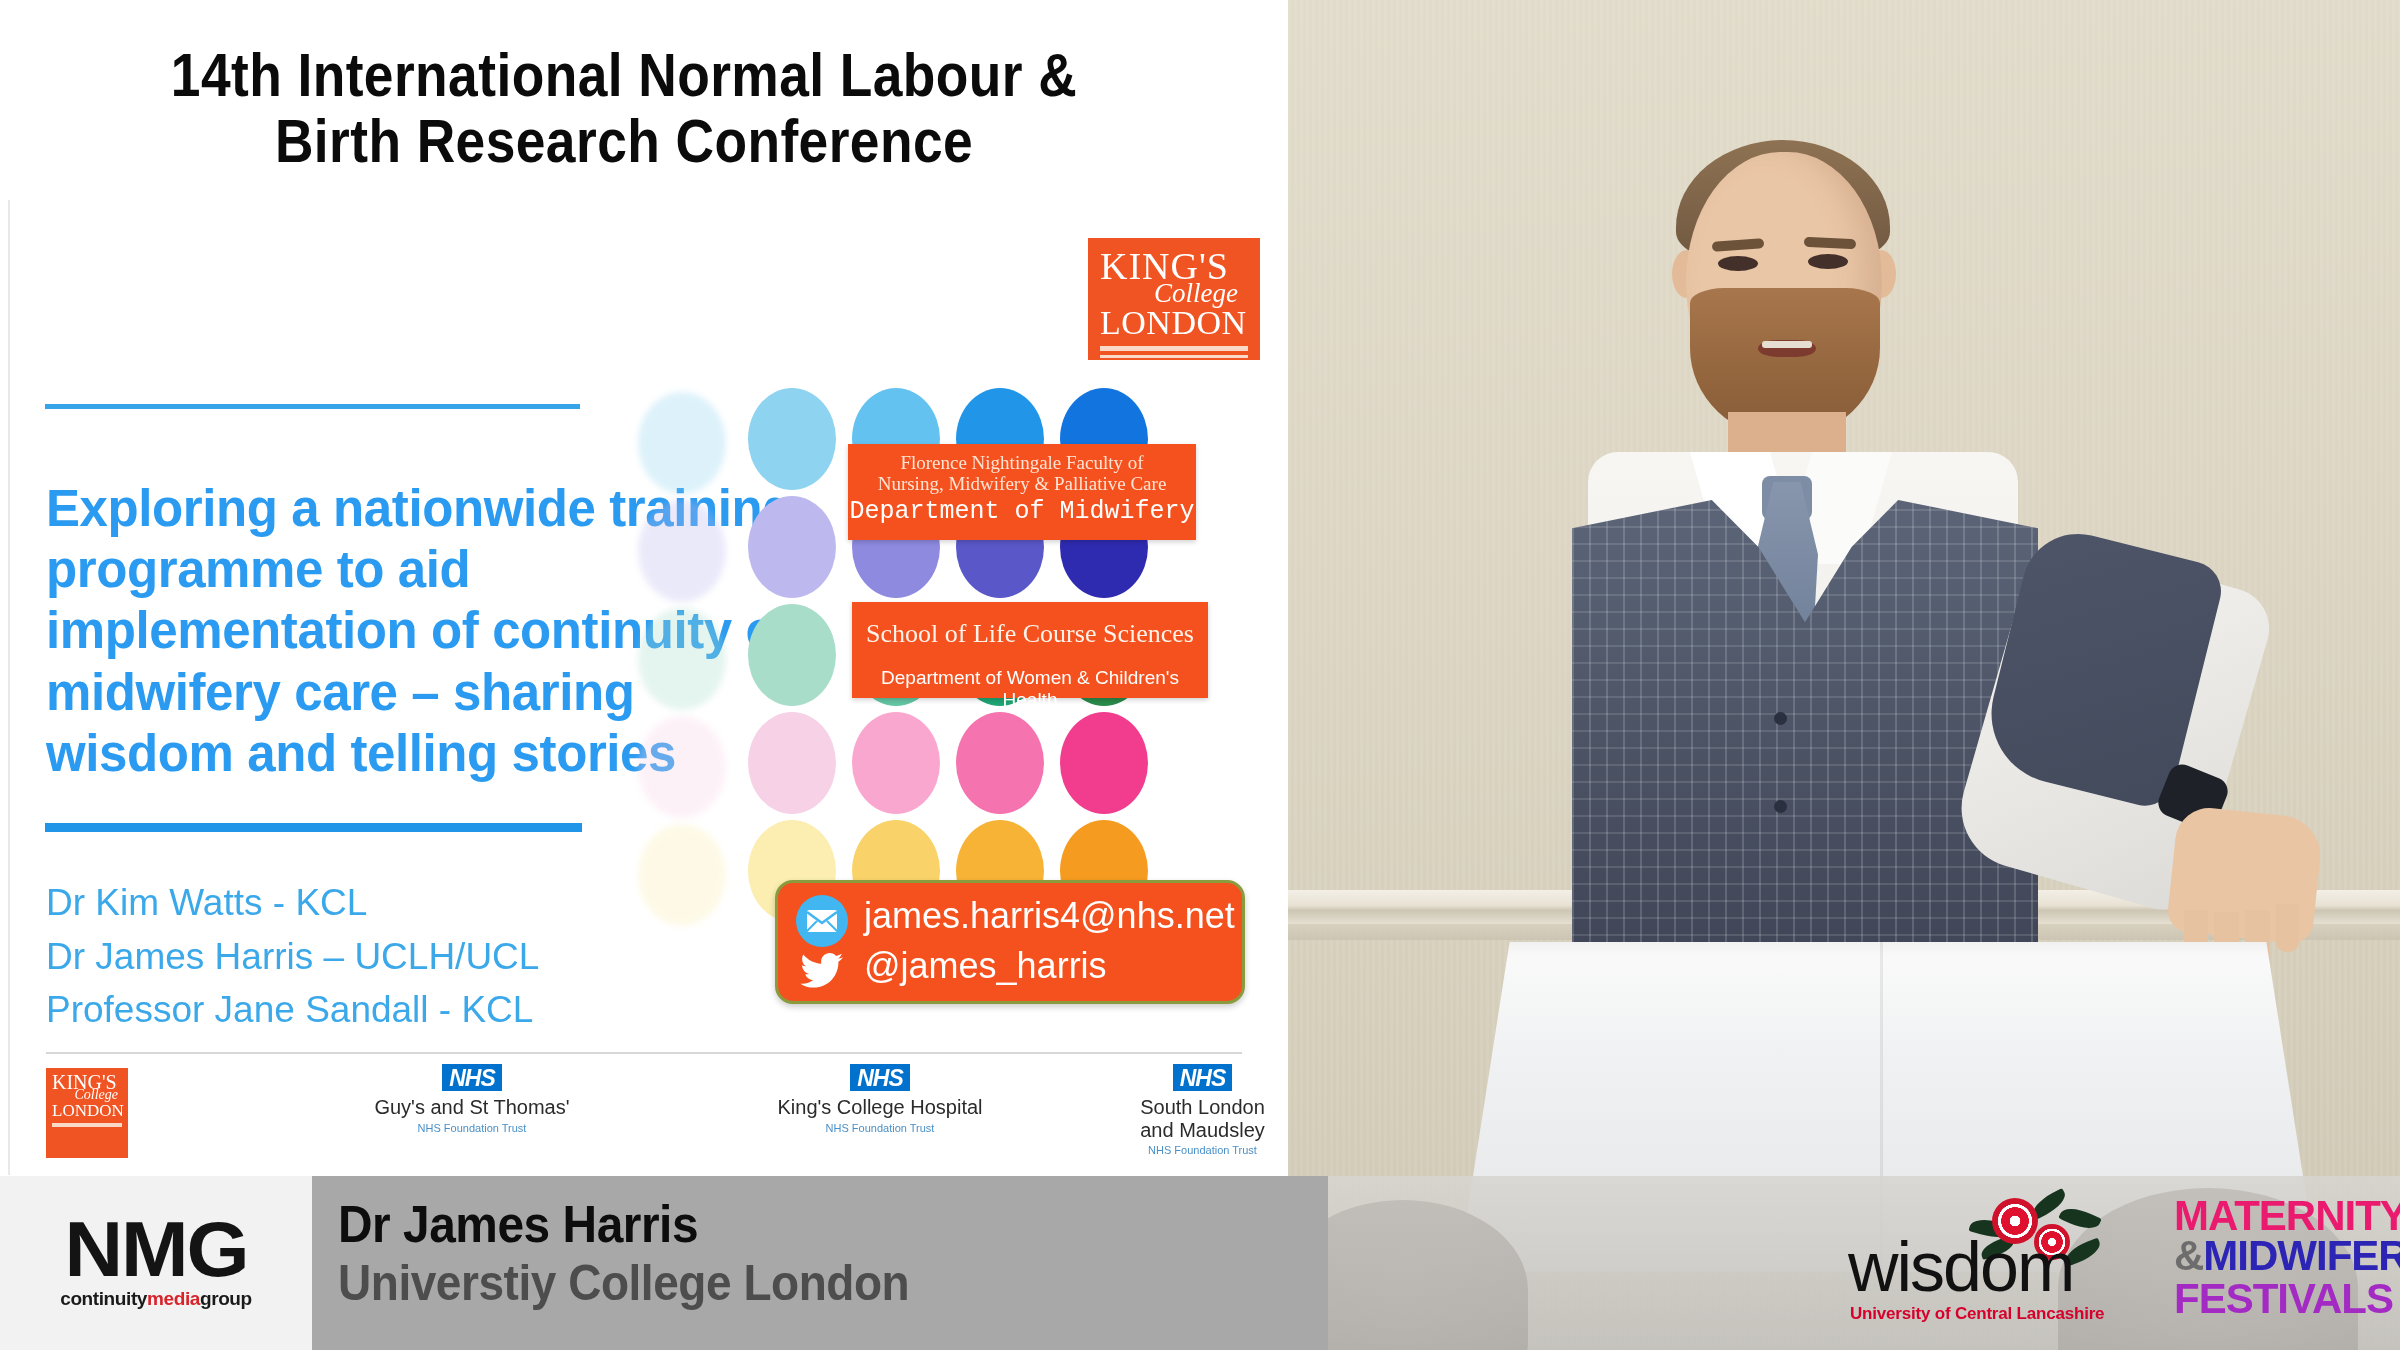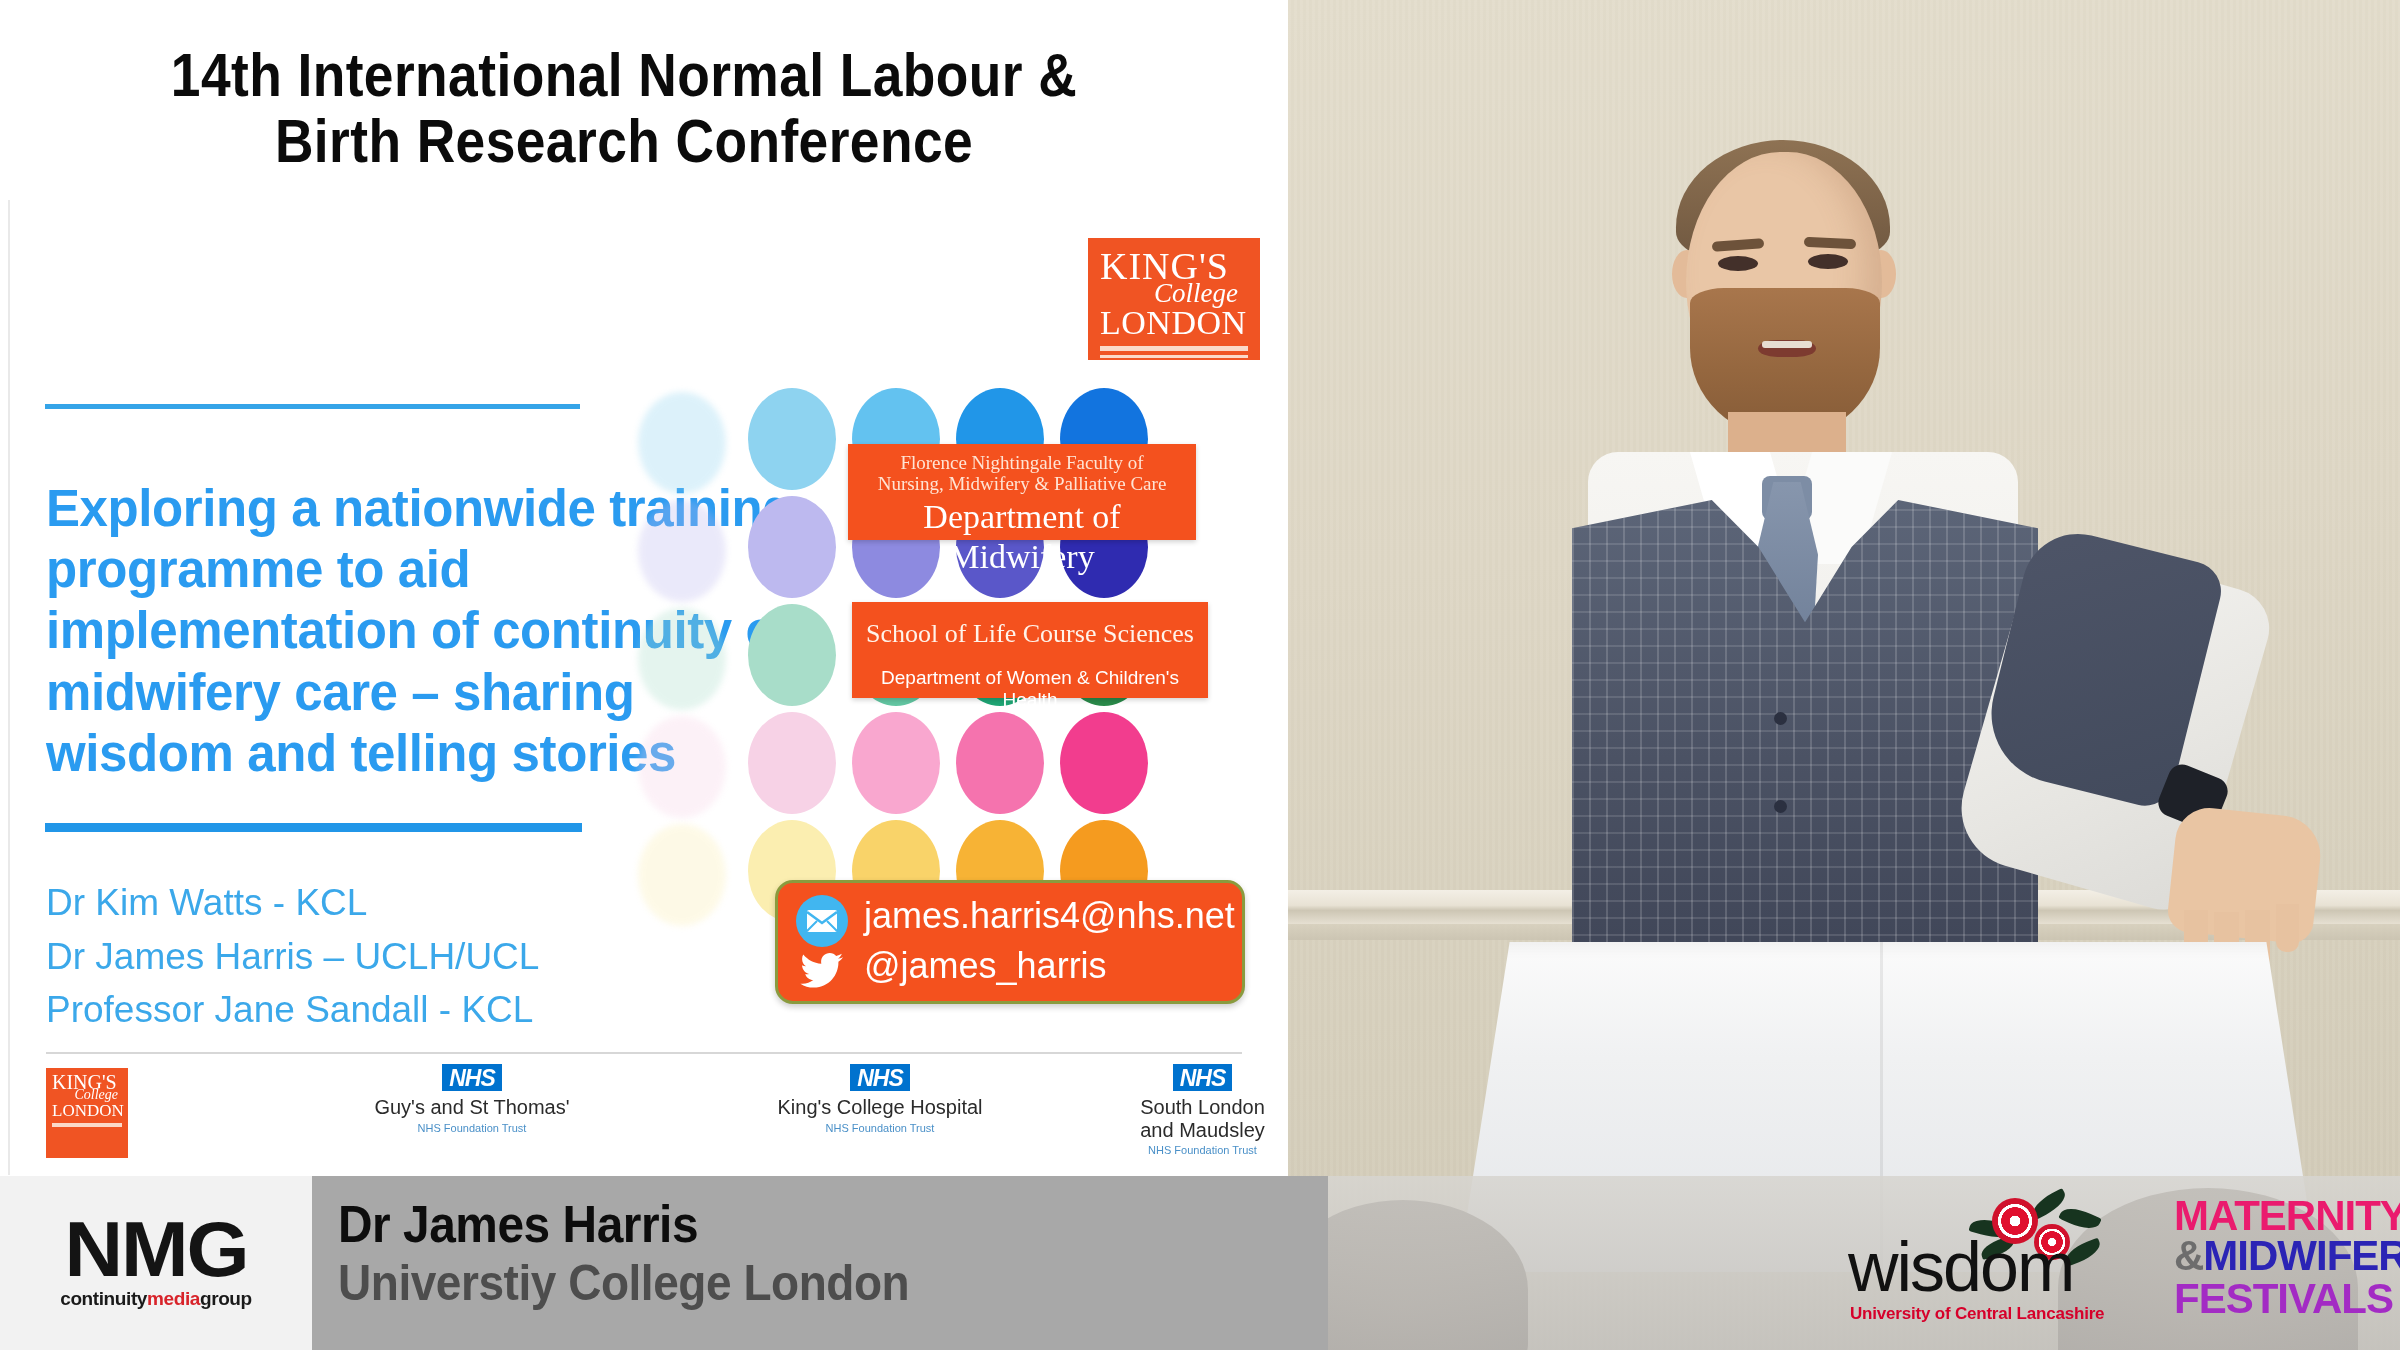--- a/index.html
+++ b/index.html
@@ -142,21 +142,21 @@
   .dots { position:absolute; left:700px; top:388px; width:560px; height:570px; }
   .dot { position:absolute; border-radius:50%; }
 
   
   .banner { position:absolute; background:#f4511e; color:#fff; text-align:center;
     box-shadow:0 2px 5px rgba(0,0,0,.18); }
   .banner-a { left:848px; top:432px; width:348px; height:96px; padding-top:8px;margin-top:12px; }
   .banner-b { left:852px; top:602px; width:356px; height:96px; padding-top:18px; }
   .b-serif { font-family:"Liberation Serif", serif; font-size:19px; line-height:1.12;
     color:#ffe4d4; }
-  .b-sans { font-family:Liberation Serif, serif; font-size:34px; line-height:1.2;
+  .b-sans { font-family:Liberation Mono, monospace; font-size:25px; line-height:1.2;
     color:#ffffff; margin-top:2px; }
   .b-serif-lg { font-family:"Liberation Serif", serif; font-size:26px; line-height:1.1;
     color:#fff3ea; }
   .b-sans-sm { font-family:"Liberation Sans", sans-serif; font-size:19px; line-height:1.2;
     color:#ffffff; margin-top:18px; }
 
   
   .contact { position:absolute; left:775px; top:880px; width:470px; height:124px;
     background:#f4511e; border:3px solid #8a9b3e; border-radius:18px;
     box-shadow:0 3px 6px rgba(0,0,0,.2); }

